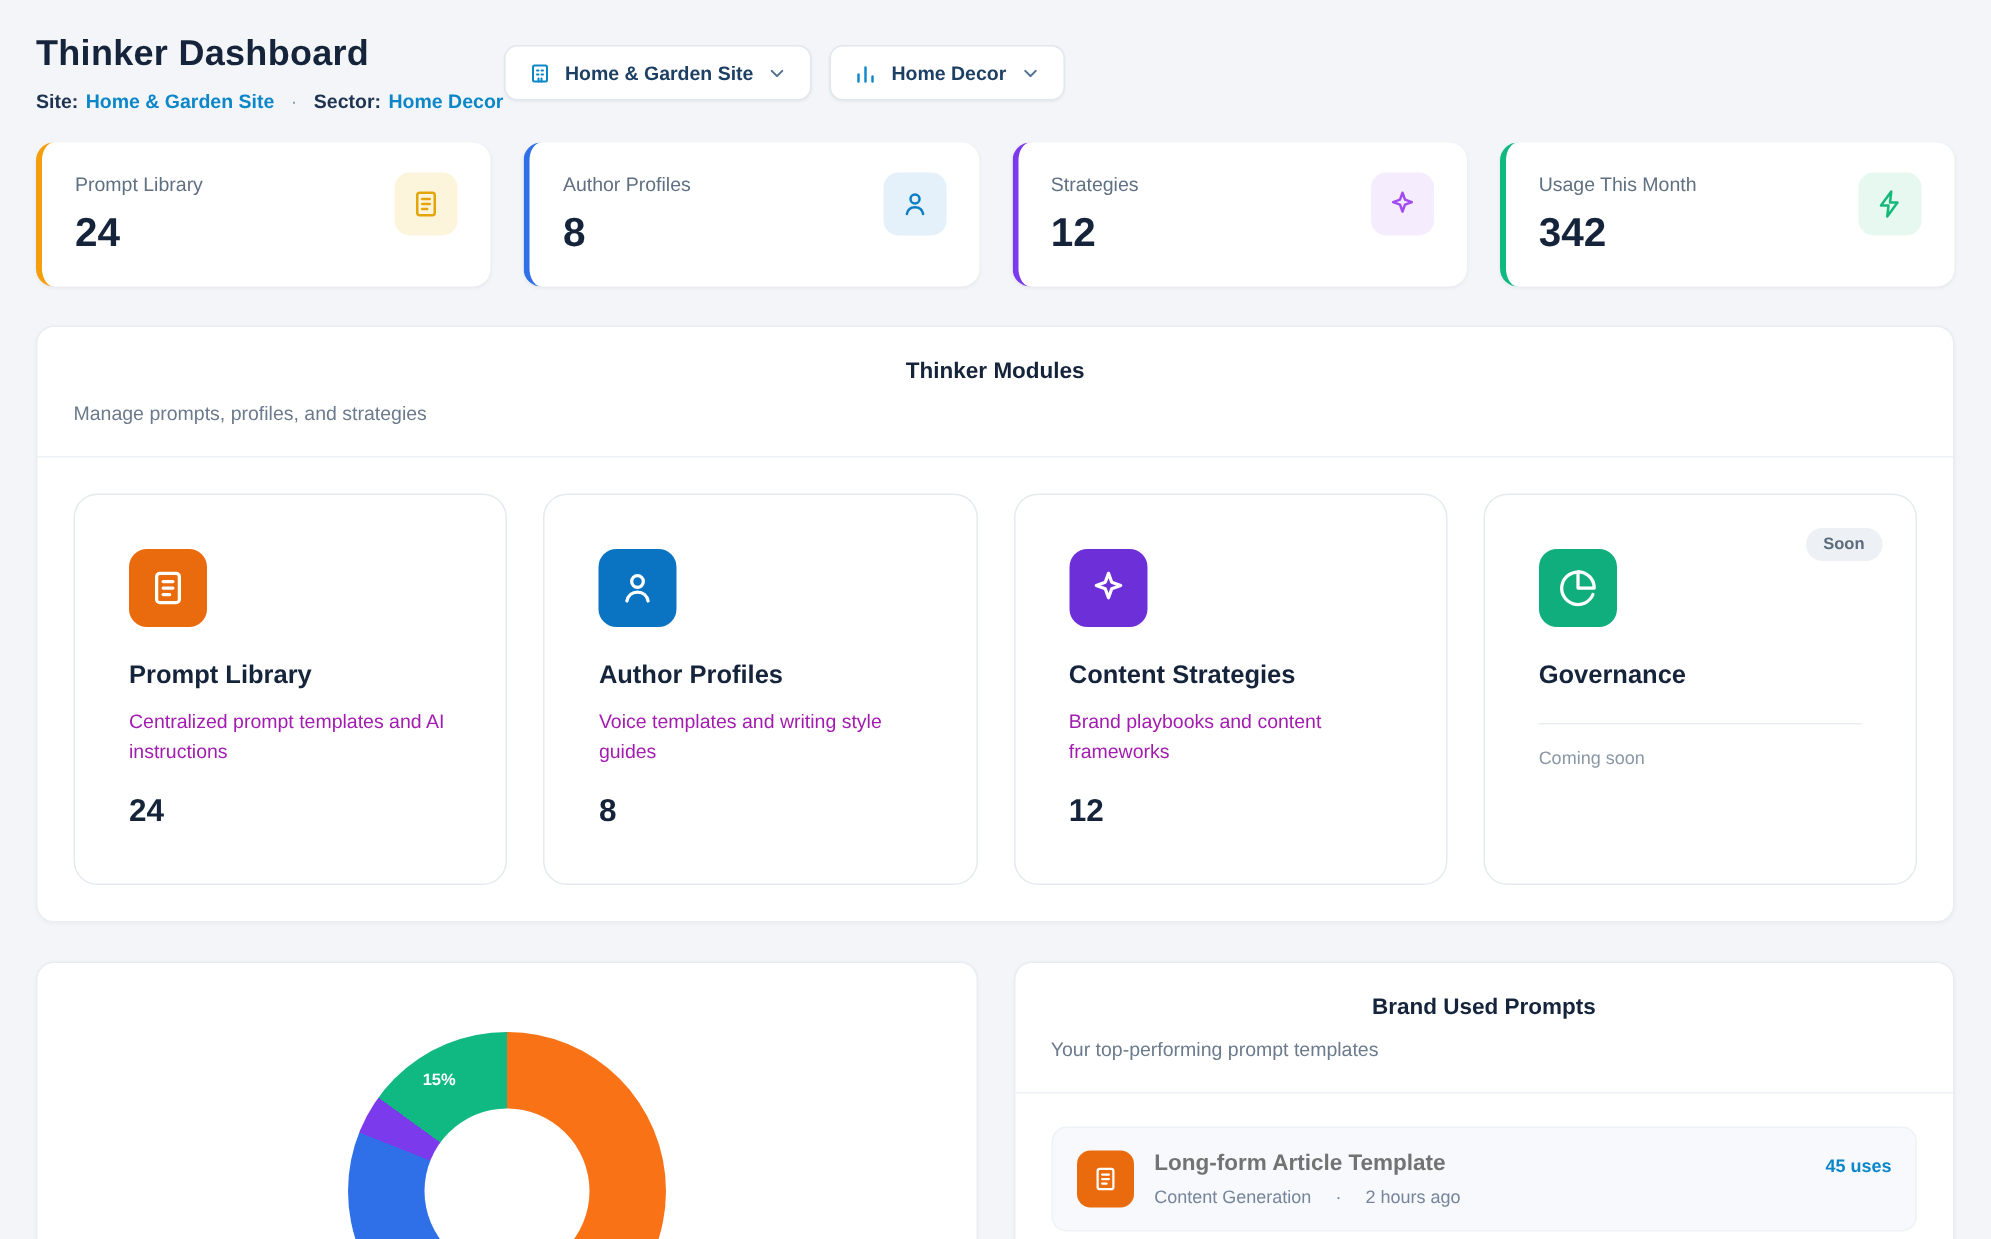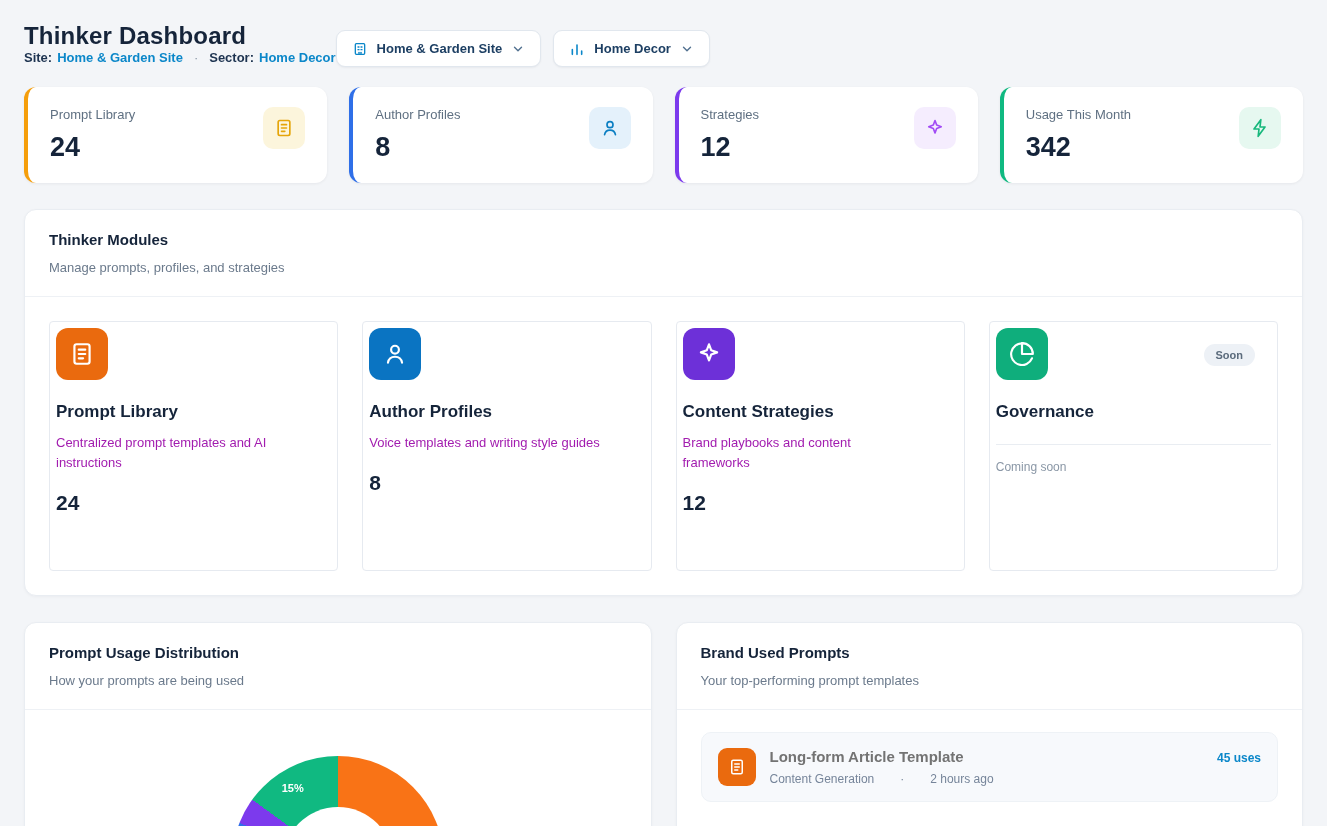--- a/index.html
+++ b/index.html
@@ -7,21 +7,21 @@
   body {
     background:#f3f5f8;
     font-family:"Liberation Sans", sans-serif;
     color:#17293e;
   }
   .page { padding:22px 24px; }
 
   
   .header-row { display:flex; justify-content:flex-start; align-items:flex-start; }
   .page-title { font-size:24px; font-weight:bold; color:#15243a; letter-spacing:.2px; }
-  .meta-row { font-size:13px; display:flex; align-items:center; gap:5px; font-weight:600; color:#1d3350; }
+  .meta-row { margin-top:10px; font-size:13px; display:flex; align-items:center; gap:5px; font-weight:600; color:#1d3350; }
   .meta-link { color:#0b87c9; cursor:pointer; }
   .meta-dot { color:#8a97a6; margin:0 6px; font-weight:400; }
   .header-actions { display:flex; gap:12px; margin-top:8px; }
   .dropdown-btn {
     display:flex; align-items:center; gap:9px; background:#fff;
     border:1px solid #e1e7ee; border-radius:9px; height:37px; padding:0 15px;
     font-family:inherit; font-size:13px; font-weight:600; color:#1d3f63;
     box-shadow:0 1px 2px rgba(16,24,40,.05); cursor:pointer;
   }
   .dropdown-btn .lead-icon { color:#0b87c9; display:flex; }
@@ -35,26 +35,26 @@
     box-shadow:0 1px 3px rgba(16,24,40,.06); border-left:4px solid #ccc;
   }
   .stat-label { font-size:13px; color:#5f7082; }
   .stat-value { font-size:27px; font-weight:bold; color:#15243a; margin-top:10px; }
   .stat-icon { width:42px; height:42px; border-radius:10px; display:flex; align-items:center; justify-content:center; }
 
   
   .panel { background:#fff; border:1px solid #e9edf2; border-radius:12px; box-shadow:0 1px 3px rgba(16,24,40,.04); }
   .modules-panel { margin-top:26px; }
   .panel-header { padding:21px 24px; border-bottom:1px solid #eef1f5; }
-  .panel-title { font-size:15px; font-weight:700; color:#15243a; }
+  .panel-title { font-size:15px; font-weight:700; color:#15243a;text-align:center; }
   .panel-sub { font-size:13px; color:#6b7a8c; margin-top:12px; }
 
   
   .modules-grid { display:flex; gap:24px; padding:24px; }
-  .module-card { flex:1; border:1px solid #e6eaf0; border-radius:4px; padding:6px; position:relative; background:#fff; min-height:250px; cursor:pointer; }
+  .module-card { flex:1; border:1px solid #e6eaf0; border-radius:16px; padding:36px; position:relative; background:#fff; min-height:250px; cursor:pointer; }
   .module-icon { width:52px; height:52px; border-radius:12px; color:#fff; display:flex; align-items:center; justify-content:center; }
   .module-title { font-size:17px; font-weight:700; color:#15243a; margin-top:22px; }
   .module-desc { font-size:13px; color:#a21caf; margin-top:11px; line-height:1.55; max-width:235px; }
   .module-count { font-size:21px; font-weight:bold; color:#15243a; margin-top:18px; }
   .soon-badge { position:absolute; top:22px; right:22px; background:#edf1f6; color:#5b6b7c; font-size:11px; font-weight:700; padding:5px 12px; border-radius:999px; }
   .module-divider { border:0; border-top:1px solid #e9edf2; margin:22px 0 0; }
   .coming-soon { font-size:12px; color:#8a97a6; margin-top:15px; }
 
   
   .bottom-row { display:flex; gap:24px; margin-top:26px; align-items:stretch; }
@@ -64,21 +64,21 @@
   .donut::after { content:""; position:absolute; inset:51px; background:#fff; border-radius:50%; }
   .donut-label { position:absolute; left:50px; top:26px; color:#fff; font-size:11px; font-weight:700; z-index:2; }
 
   .prompt-item {
     margin:22px 24px; background:#f7f9fc; border:1px solid #eef2f6; border-radius:10px;
     padding:15px 16px; display:flex; align-items:center; gap:14px; cursor:pointer;
   }
   .prompt-icon { width:38px; height:38px; border-radius:9px; color:#fff; display:flex; align-items:center; justify-content:center; flex-shrink:0; }
   .prompt-body { flex:1; }
   .prompt-title { font-size:15px; font-weight:700; color:#737373; }
-  .prompt-meta { margin-top:7px; font-size:12px; color:#76859a; display:flex; align-items:center; gap:26px; }
+  .prompt-meta { margin-top:7px; font-size:12px; color:#76859a; display:flex; align-items:center; gap:16px; }
   .prompt-uses { font-size:12px; font-weight:700; color:#0b87c9; align-self:flex-start; margin-top:3px; }
 
   svg { display:block; }
 </style>
 </head>
 <body>
 
 <div class="page">
 
   <div class="header-row">
@@ -249,24 +249,20 @@
         <hr class="module-divider">
         <div class="coming-soon">Coming soon</div>
       </div>
 
     </div>
   </div>
 
   <div class="bottom-row">
 
     <div class="panel bottom-card">
-      <div class="panel-header">
-        <div class="panel-title">Prompt Usage Distribution</div>
-        <div class="panel-sub">How your prompts are being used</div>
-      </div>
       <div class="chart-area">
         <div class="donut" style="background: conic-gradient(rgb(249, 115, 22) 0deg, rgb(249, 115, 22) 198deg, rgb(47, 111, 232) 198deg, rgb(47, 111, 232) 291.6deg, rgb(124, 58, 237) 291.6deg, rgb(124, 58, 237) 306deg, rgb(16, 185, 129) 306deg, rgb(16, 185, 129) 360deg);">
           <span class="donut-label">15%</span>
         </div>
       </div>
     </div>
 
     <div class="panel bottom-card">
       <div class="panel-header">
         <div class="panel-title">Brand Used Prompts</div>

